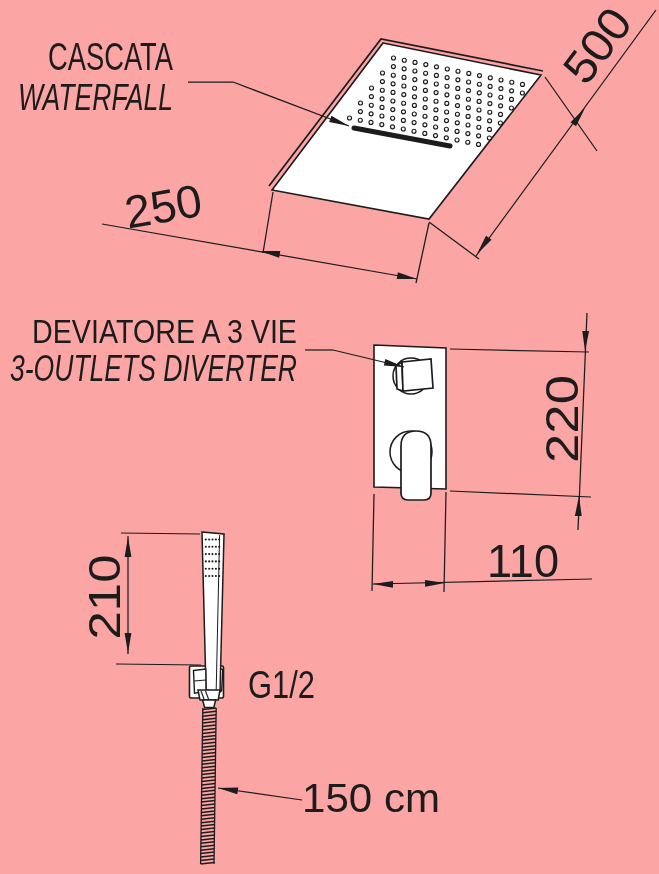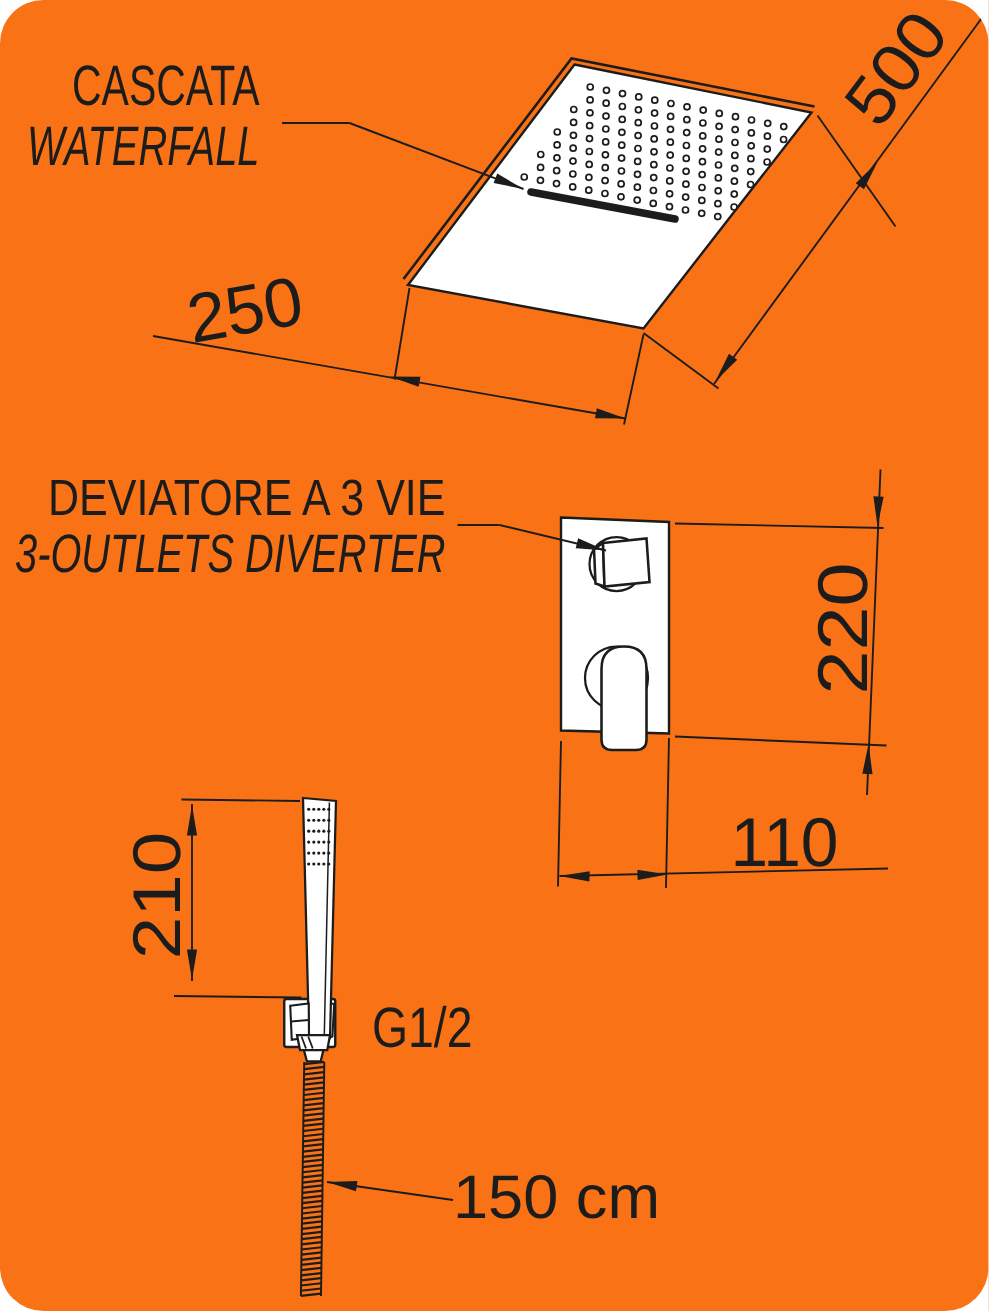--- a/index.html
+++ b/index.html
@@ -1,16 +1,16 @@
 <!DOCTYPE html>
 <html><head>
 <meta charset="utf-8">
 <style>
   html,body{margin:0;padding:0;background:#fff;}
-  .canvas{position:relative;width:659px;height:874px;background:#f97316;overflow:hidden;border-radius:29px;}
+  .canvas{position:relative;width:659px;height:874px;background:#fca5a5;overflow:hidden;}
   svg{display:block;font-family:"Liberation Sans","DejaVu Sans",sans-serif;}
   text{fill:#1c1c1c;}
   .lbl{font-weight:normal;}
   .it{font-style:italic;}
 </style>
 </head>
 <body>
 
 <div class="canvas">
 <svg width="659" height="874" viewBox="0 0 659 874">

